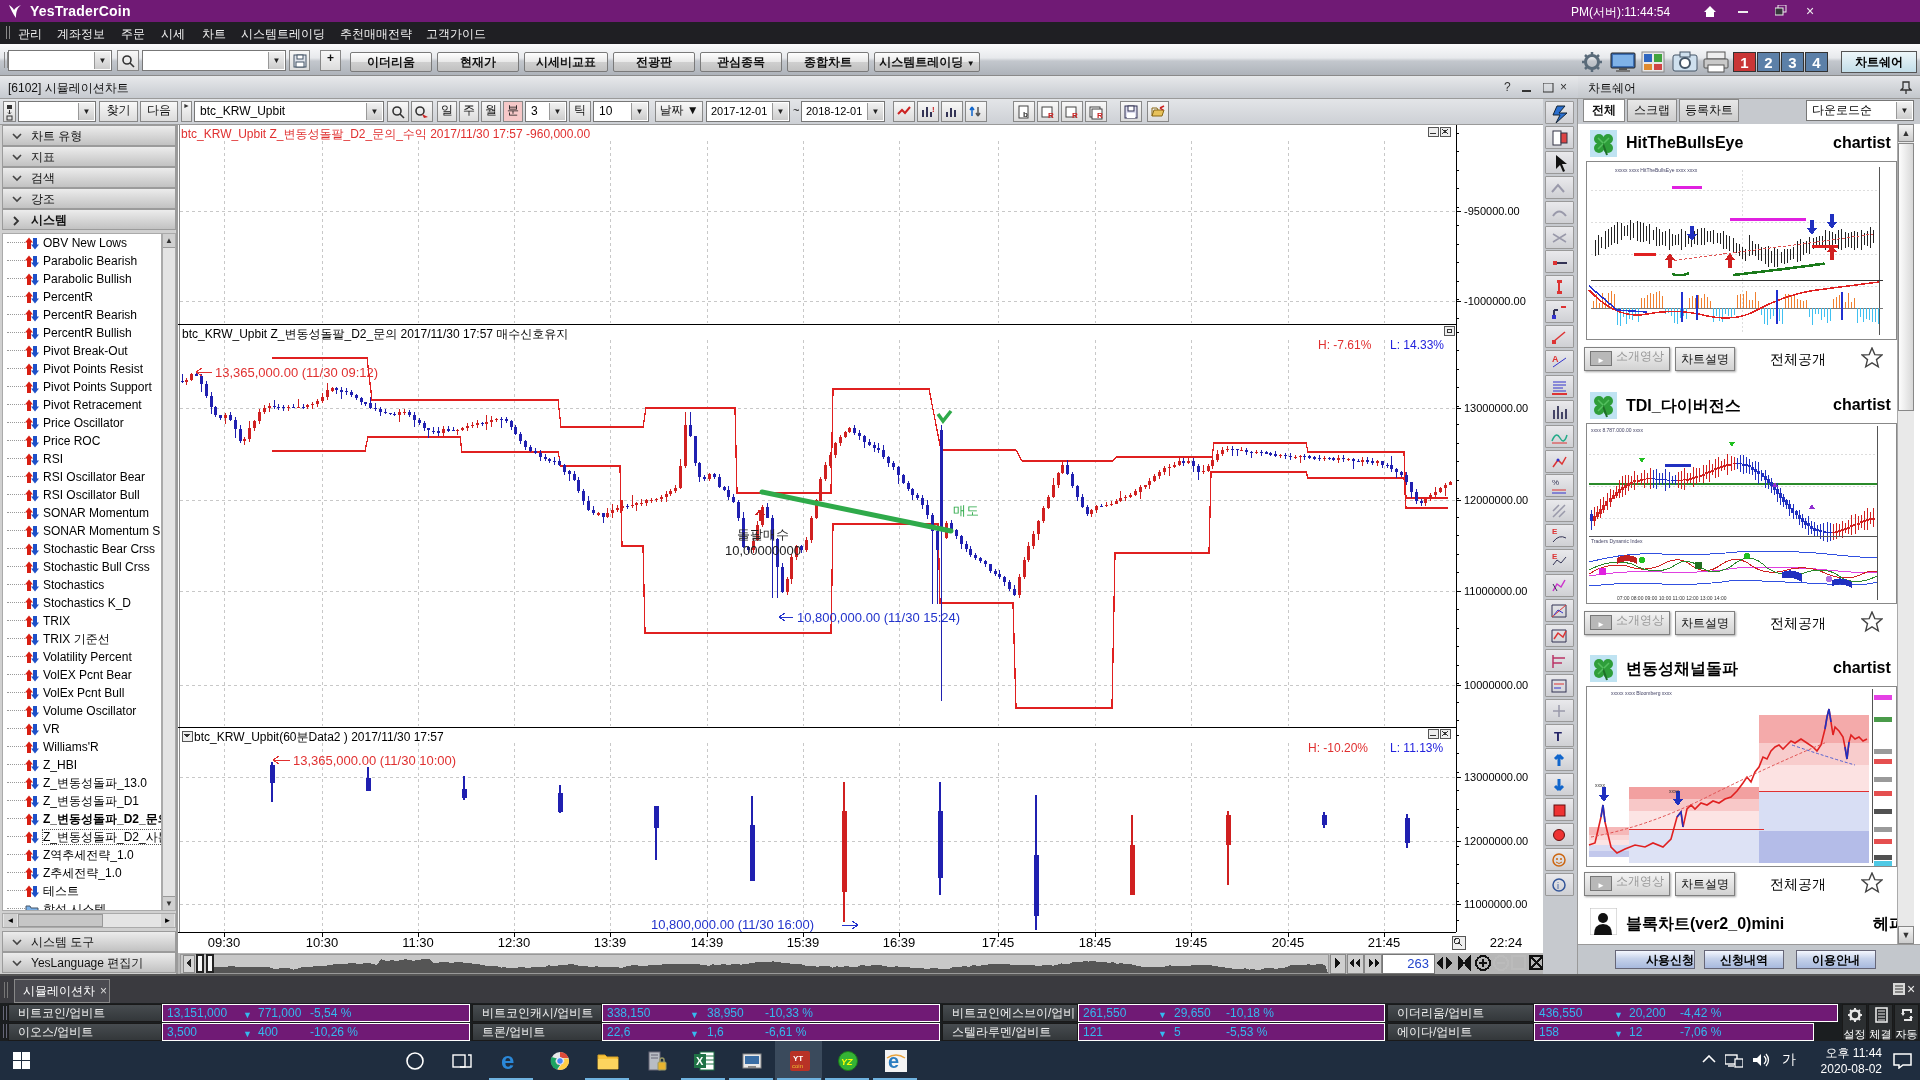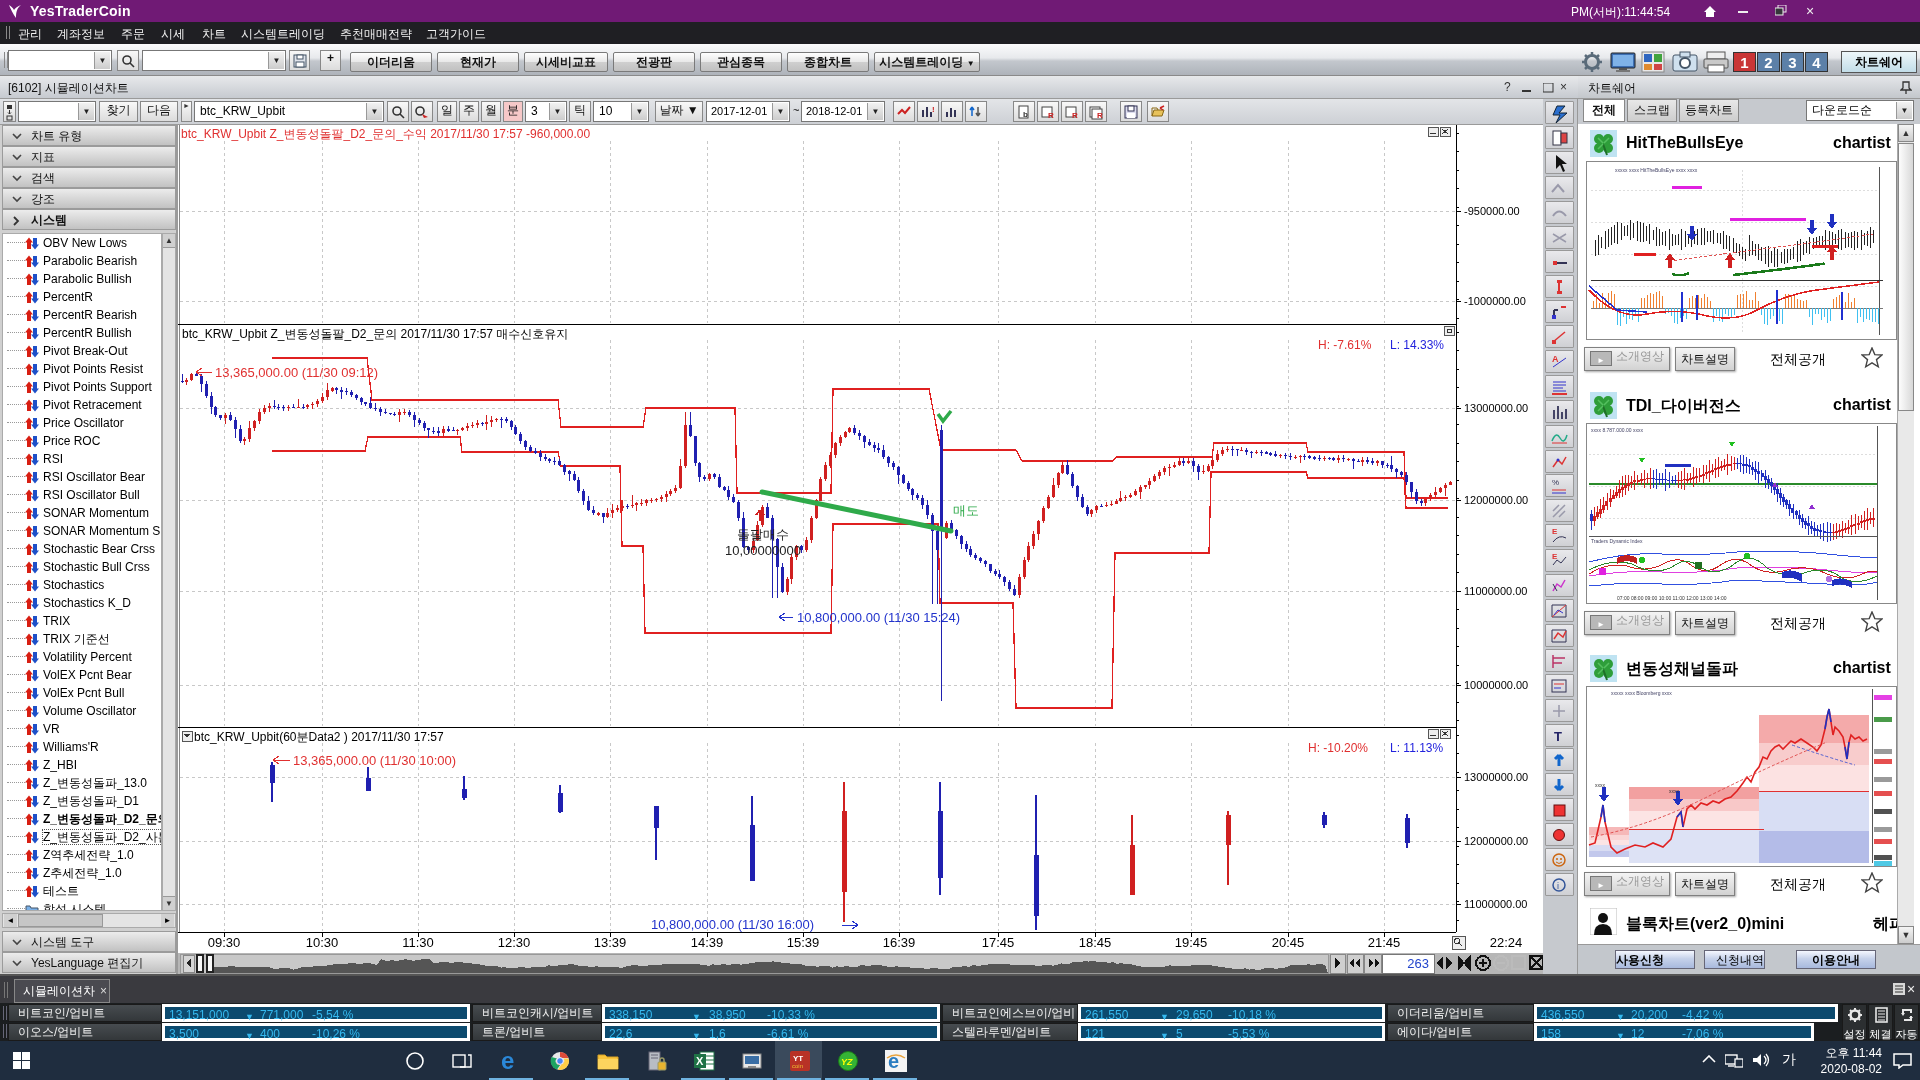--- a/index.html
+++ b/index.html
@@ -18,21 +18,21 @@
 .lphdr{position:absolute;left:2px;width:174px;height:21px;background:linear-gradient(#ececec,#c2c2c2);border:1px solid #9b9b9b;font-size:12px;color:#111;line-height:20px;}
 .tree{position:absolute;left:2px;top:108px;width:160px;height:678px;background:#fff;overflow:hidden;border:1px solid #aaa;}
 .ti{position:relative;height:18px;font-size:12px;color:#000;white-space:nowrap;line-height:18px;}
 .rightpanel{left:1578px;top:76px;width:342px;height:898px;background:#fff;}
 .tab{position:absolute;top:0px;height:23px;border:1px solid #888;background:linear-gradient(#e8e8e8,#cdcdcd);font-size:12px;color:#111;text-align:center;line-height:21px;}
 .card-title{font-size:16px;font-weight:bold;color:#000;position:absolute;}
 .gbtn{position:absolute;height:24px;background:linear-gradient(#f4f4f4,#d2d2d2);border:1px solid #808080;font-size:12px;color:#111;text-align:center;box-shadow:1px 1px 2px rgba(0,0,0,.35);}
 .tabbar{left:0;top:974px;width:1920px;height:29px;background:#3a3a3f;border-top:2px solid #555;}
 .ticker{left:0;top:1003px;width:1920px;height:38px;background:#1b1e20;}
 .tlab{position:absolute;height:18px;background:linear-gradient(#474c50,#33373a);border:1px solid #1a1a1a;color:#f0f0f0;font-size:12px;line-height:17px;padding-left:9px;}
-.tval{position:absolute;height:18px;background:#0c4a6e;border:3px solid #ffffff;color:#35b9ef;font-size:12px;line-height:17px;}
+.tval{position:absolute;height:18px;background:#701a75;border:1px solid #ffffff;color:#35b9ef;font-size:12px;line-height:17px;}
 .taskbar{left:0;top:1041px;width:1920px;height:39px;background:#1f2d3f;}
 .vicon{position:absolute;left:1545px;width:29px;height:23px;background:linear-gradient(#e9e9ec,#cfd0d4);border:1px solid #999;border-radius:1px;}
 svg text{font-family:"Liberation Sans",sans-serif;}
 </style>
 </head><body>
 
 <div class="abs titlebar">
  <svg class="abs" style="left:6px;top:2px" width="20" height="18">
       <path d="M3 3 C6 10 8 13 10 16 C10 10 11 6 15 3 C11 5 9 6 8 8 C7 6 5 4 3 3Z" fill="#fff"></path>
     </svg>
@@ -2000,22 +2000,22 @@
       <path d="M4 27 Q4 16 13 16 Q22 16 22 27 Z" fill="#111"></path>
     </svg>
 <span class="card-title" style="left:48px;top:838px">블록차트(ver2_0)mini</span>
 <span class="card-title" style="left:295px;top:838px">헤피</span>
 <div class="abs" style="left:319px;top:48px;width:17px;height:820px;background:#e9e9e9;border-left:1px solid #aaa">
 <div style="height:18px;background:linear-gradient(#f4f4f4,#ccc);border:1px solid #888;text-align:center;font-size:9px;color:#333;line-height:17px">▲</div>
 <div style="position:absolute;top:19px;width:100%;height:268px;background:linear-gradient(90deg,#fdfdfd,#d8d8d8);border:1px solid #888"></div>
 <div style="position:absolute;bottom:0;width:100%;height:18px;background:linear-gradient(#f4f4f4,#ccc);border:1px solid #888;text-align:center;font-size:9px;color:#333;line-height:17px">▼</div>
     </div>
 <div class="abs" style="left:0;top:868px;width:342px;height:30px;background:#c3c7cc;border-top:1px solid #999">
-<div class="abs" style="left:37px;top:5px;width:80px;height:19px;background:linear-gradient(#f5f8ff,#c6d2ea 45%,#a8b9dd);border:1px solid #667;font-size:12px;font-weight:bold;text-align:left;line-height:18px">사용신청</div>
-<div class="abs" style="left:126px;top:5px;width:61px;height:19px;background:linear-gradient(#f5f8ff,#c6d2ea 45%,#a8b9dd);border:1px solid #667;font-size:12px;font-weight:normal;text-align:right;line-height:18px">신청내역</div>
+<div class="abs" style="left:37px;top:5px;width:80px;height:19px;background:linear-gradient(#f5f8ff,#c6d2ea 45%,#a8b9dd);border:1px solid #667;font-size:12px;font-weight:bold;text-align:right;line-height:18px">사용신청</div>
+<div class="abs" style="left:126px;top:5px;width:80px;height:19px;background:linear-gradient(#f5f8ff,#c6d2ea 45%,#a8b9dd);border:1px solid #667;font-size:12px;font-weight:bold;text-align:center;line-height:18px">신청내역</div>
 <div class="abs" style="left:218px;top:5px;width:80px;height:19px;background:linear-gradient(#f5f8ff,#c6d2ea 45%,#a8b9dd);border:1px solid #667;font-size:12px;font-weight:bold;text-align:center;line-height:18px">이용안내</div>
 </div>
 </div>
 <div class="abs tabbar">
 <div class="abs" style="left:4px;top:6px;width:1px;height:16px;background:#777"></div>
     <div class="abs" style="left:7px;top:6px;width:1px;height:16px;background:#777"></div>
 <div class="abs" style="left:14px;top:3px;width:96px;height:24px;background:#4a4a50;border:1px solid #888;color:#fff;font-size:12px;line-height:22px"><span style="margin-left:8px">시뮬레이션차</span><span style="margin-left:5px;color:#ddd">×</span></div>
 <svg class="abs" style="left:1893px;top:7px" width="13" height="13">
       <rect x="0" y="0" width="12" height="12" fill="#d8d8d8"></rect>
       <g stroke="#333">

